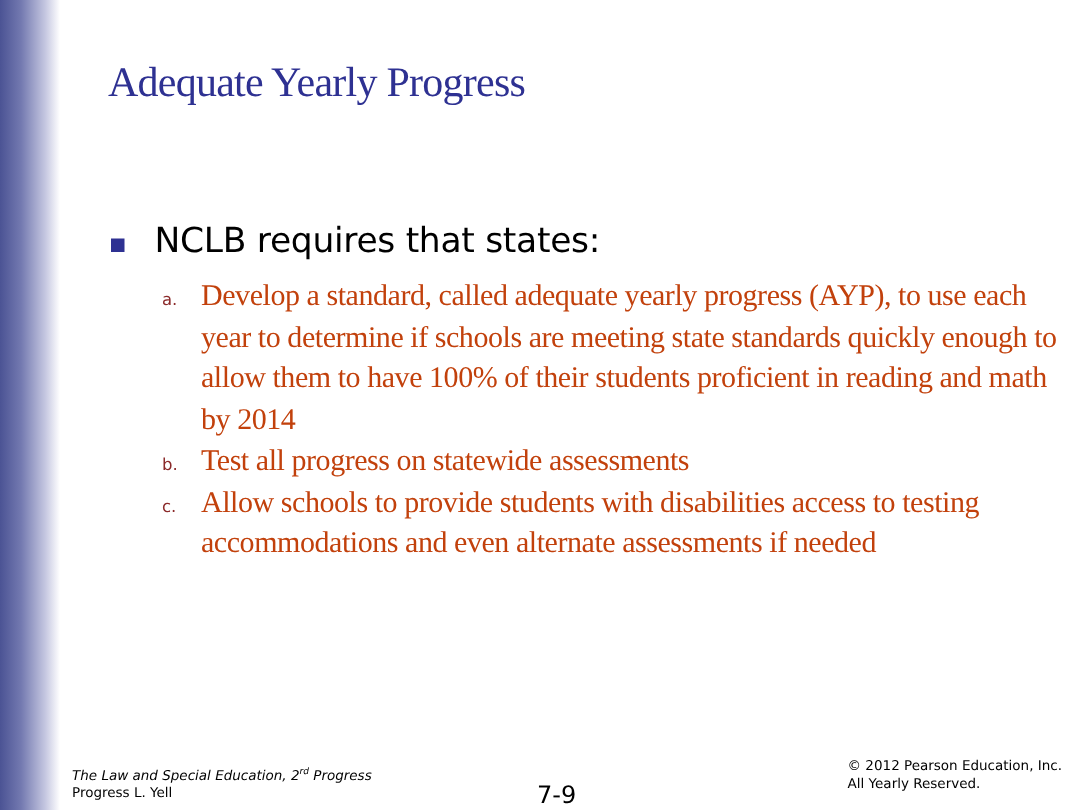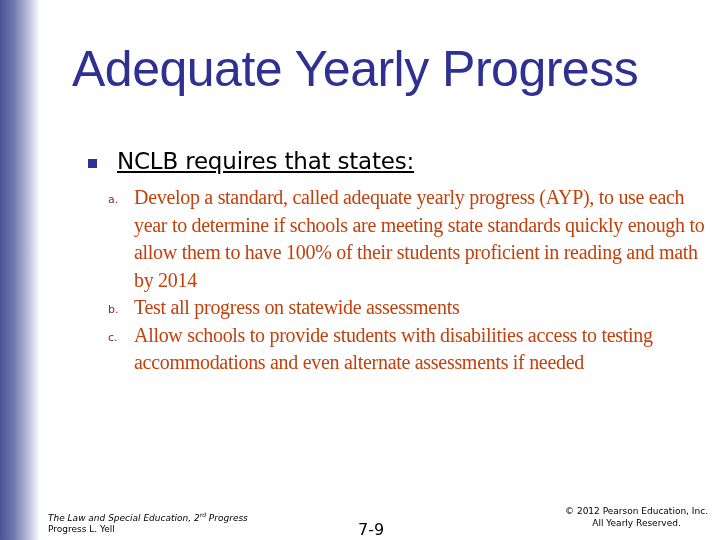--- a/index.html
+++ b/index.html
@@ -7,27 +7,27 @@
       width: 720px; height: 540px; position: relative; overflow: hidden;
       background: #ffffff;
       font-family: "DejaVu Sans", sans-serif;
     }
     .side-gradient {
       position: absolute; left: 0; top: 0; width: 40px; height: 540px;
       background: linear-gradient(to right, #4b5394 0%, #7379b0 35%, #c4c6e0 75%, #ffffff 100%);
     }
     .title {
       position: absolute; left: 72px; top: 40px;
-      font-family: Liberation Sans, sans-serif;
-      font-size: 50px; color: #2e3192; letter-spacing: -0.5px;
+      font-family: Liberation Serif, serif;
+      font-size: 28px; color: #2e3192; letter-spacing: -0.5px;
       white-space: nowrap;
     }
     .bullet-row {
-      position: absolute; left: 88px; top: 148px;
-      display: flex; align-items: center; text-decoration: underline;
+      position: absolute; left: 74px; top: 148px;
+      display: flex; align-items: center;
     }
     .bullet-square {
       width: 9px; height: 9px; background: #2e3192; margin-right: 20px; margin-top: 4px;
     }
     .bullet-text { font-size: 23px; color: #000; white-space: nowrap; letter-spacing: -0.2px; }
     .subitems {
       position: absolute; left: 108px; top: 184px; width: 600px;
     }
     .subitem { display: flex; align-items: flex-start; }
     .subitem-marker {
@@ -39,21 +39,21 @@
     .footer-left {
       position: absolute; left: 48px; top: 509px; font-size: 9px; color: #000; line-height: 11px;
     }
     .footer-left .book { font-style: italic; }
     .footer-left sup { font-size: 6px; }
     .footer-center {
       position: absolute; left: 358px; top: 520px; font-size: 16px; color: #000;
     }
     .footer-right {
       position: absolute; right: 12px; top: 505px; font-size: 9px; color: #000;
-      text-align: center; line-height: 12px;
+      text-align: left; line-height: 12px;
     }
   </style>
 </head>
 <body>
 
 <div class="side-gradient"></div>
 
 <div class="title">Adequate Yearly Progress</div>
 
 <div class="bullet-row">

